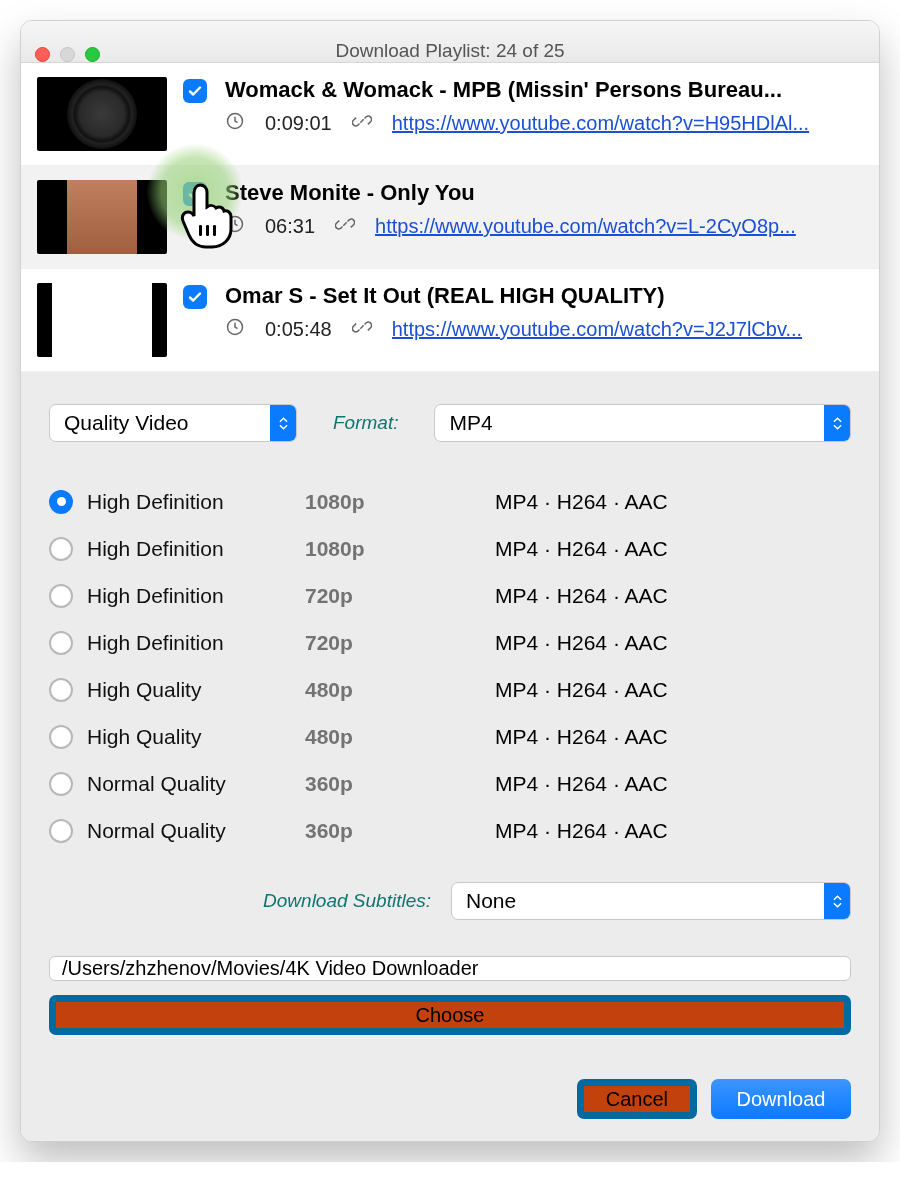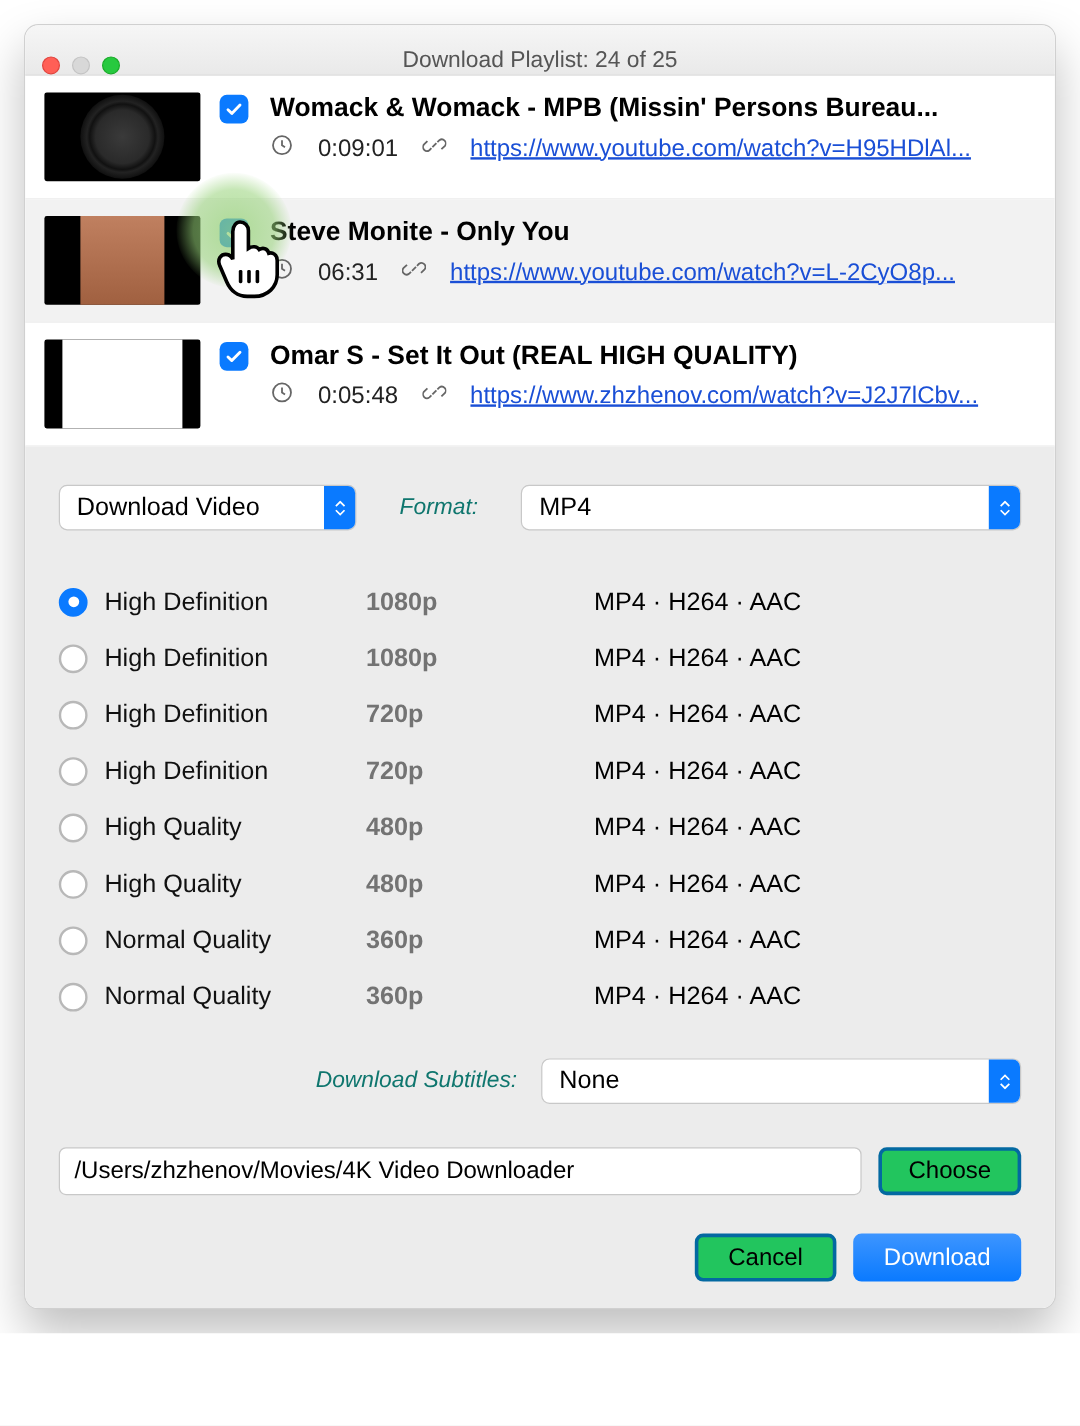--- a/index.html
+++ b/index.html
@@ -146,28 +146,28 @@
 }
 .qname { color: #111; }
 .qres { font-weight: 700; color: #737373; }
 .qcodec { color: #000; }
 
 .subs-row {
   display: flex; justify-content: flex-end; align-items: center;
   gap: 20px; margin-bottom: 36px;
 }
 
-.path-row { display: flex; gap: 14px; margin-bottom: 32px; }
+.path-row { display: flex; gap: 14px; margin-bottom: 44px; flex-direction: column; }
 .path-input {
   flex: 1; height: 40px; background: #fff; border: 1px solid #c8c8c8;
   border-radius: 6px; padding: 0 12px; font-size: 20px; display: flex; align-items: center;
 }
 .btn {
   height: 40px; padding: 0 22px; border-radius: 7px;
-  background: #22c55e; border: 3px solid #0369a1; font-size: 20px;
+  background: #c2410c; border: 7px solid #0369a1; font-size: 20px;
   display: flex; align-items: center; justify-content: center; cursor: pointer;
 }
 .btn.primary {
   background: linear-gradient(#3d95ff, #0a7aff); color: #fff; border: none;
   min-width: 140px;
 }
 .action-row { display: flex; justify-content: flex-end; gap: 14px; }
 </style>
 </head>
 <body>
@@ -267,31 +267,31 @@
         <span><svg class="icon-sm" viewBox="0 0 24 24">
                 <circle cx="12" cy="12" r="9"></circle>
                 <path d="M12 7 V12 L15 14"></path>
               </svg></span>
         <span class="duration">0:05:48</span>
         <span><svg class="icon-sm" viewBox="0 0 24 24">
                 <path d="M10 14 L14 10"></path>
                 <path d="M9 15 L7 17 a4 4 0 0 1 -5.6 -5.6 L5 8"></path>
                 <path d="M15 9 L17 7 a4 4 0 0 1 5.6 5.6 L19 16"></path>
               </svg></span>
-        <span class="url">https://www.zhzhenov.com/watch?v=J2J7lCbv...</span>
+        <span class="url">https://www.youtube.com/watch?v=J2J7lCbv...</span>
       </div>
     </div>
       </div>
     </div>
 
   <div class="panel">
 
     <div class="panel-row1">
       <div class="dropdown dropdown-action">
-        <span>Download Video</span>
+        <span>Quality Video</span>
         <div class="caret">
           <svg viewBox="0 0 10 6">
               <path d="M1 5 L5 1 L9 5" stroke="#fff" stroke-width="1.6" fill="none"></path>
             </svg>
           <svg viewBox="0 0 10 6">
               <path d="M1 1 L5 5 L9 1" stroke="#fff" stroke-width="1.6" fill="none"></path>
             </svg>
         </div>
       </div>
       <div class="label-text">Format:</div>

